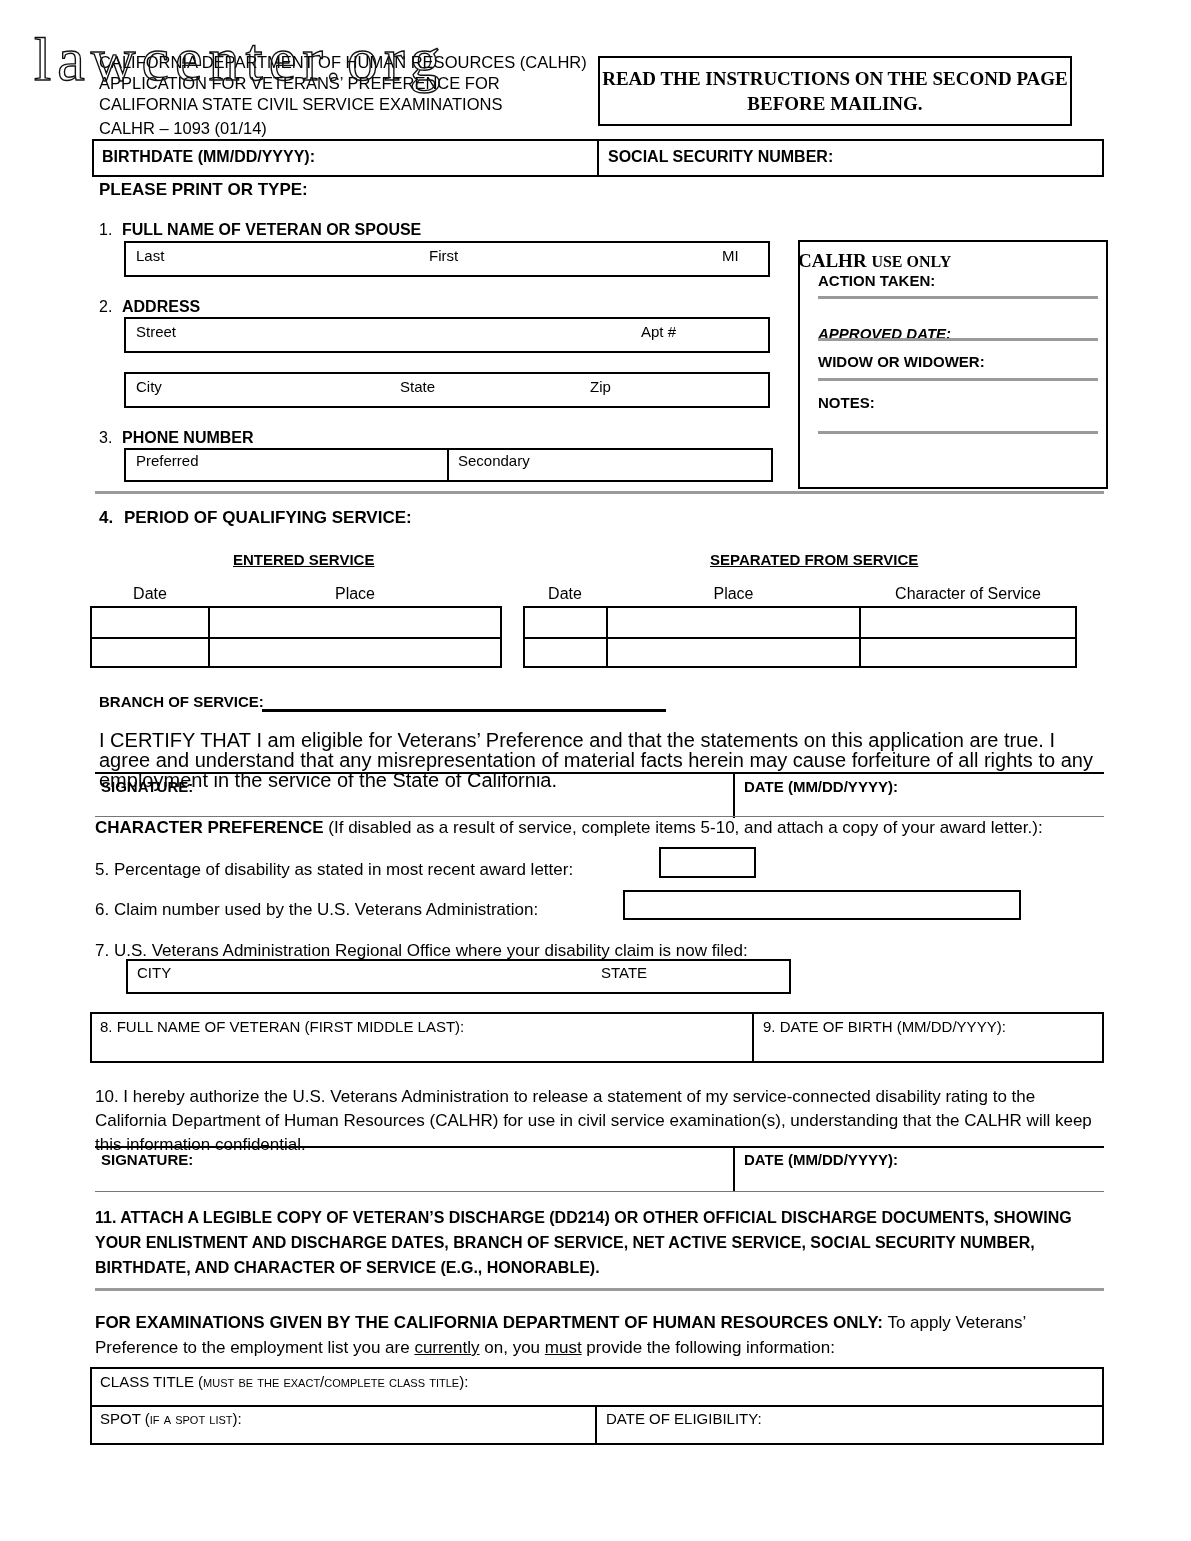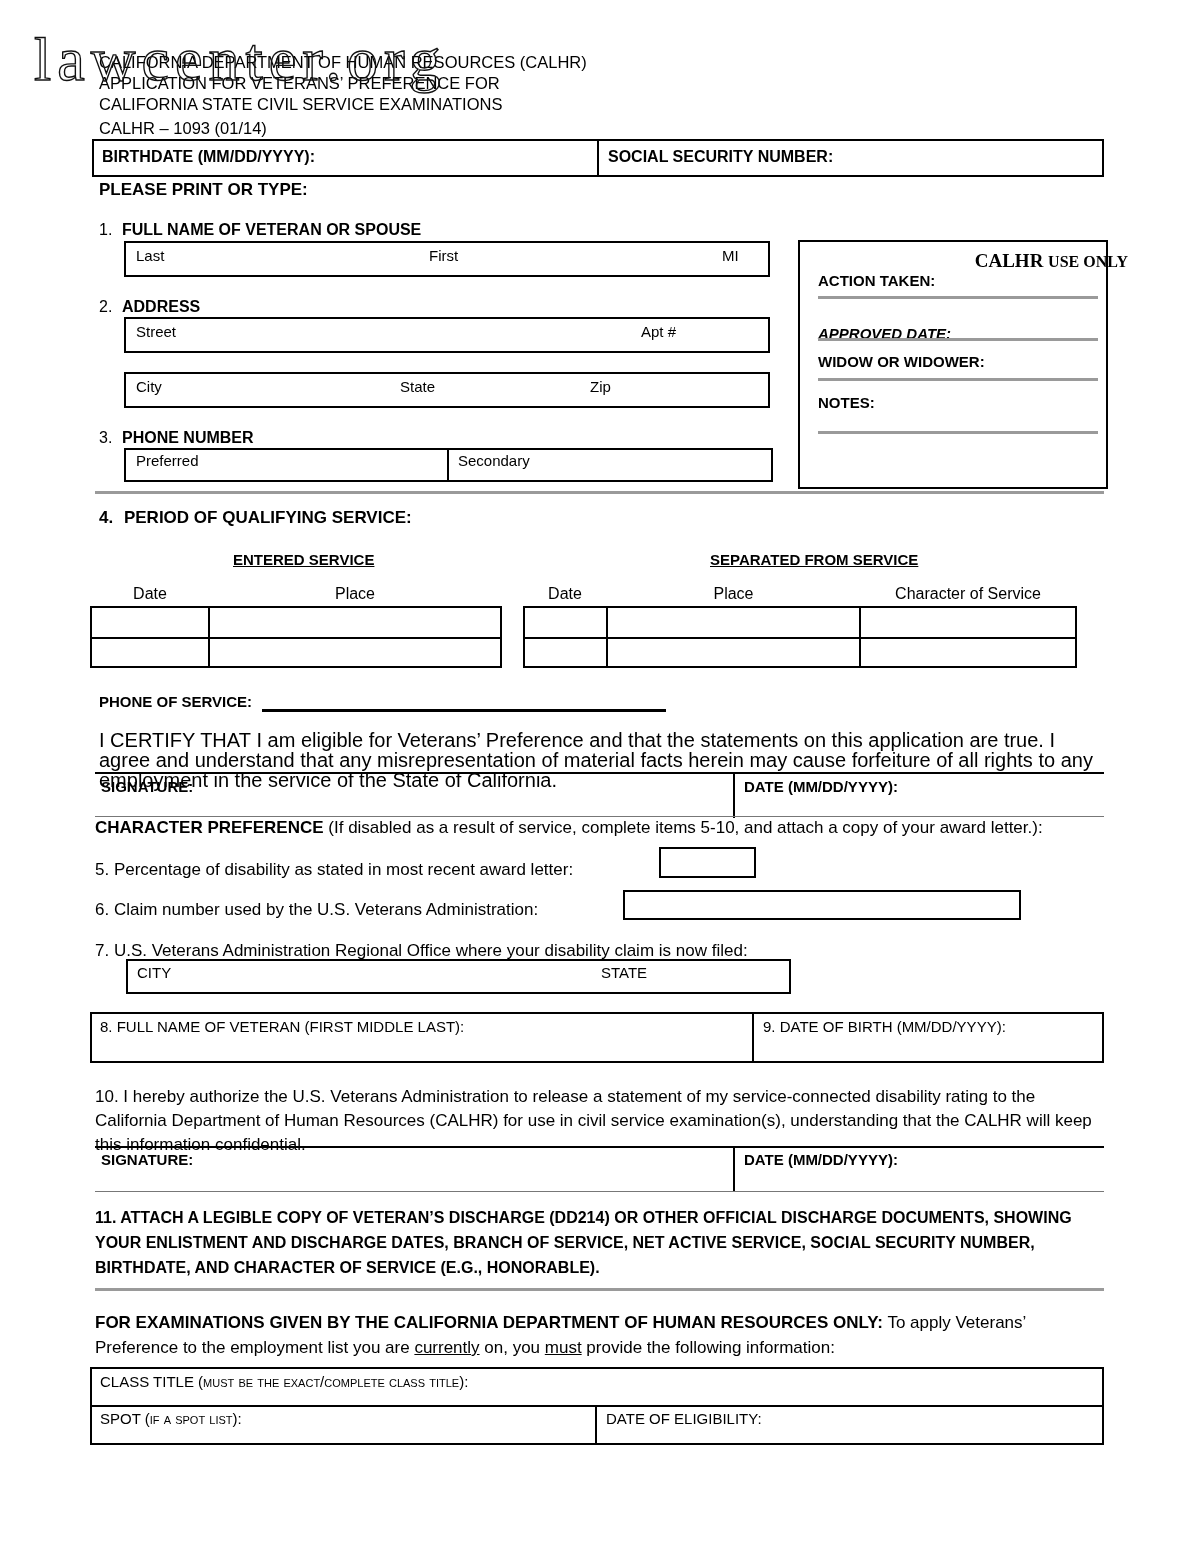--- a/index.html
+++ b/index.html
@@ -51,22 +51,22 @@
   .num{position:absolute;font-size:16px;}
   .itemlabel{position:absolute;font-size:16px;font-weight:bold;}
 
   
   .fbox{border:2px solid #000;box-sizing:border-box;position:absolute;background:#fff;}
   .fsub{position:absolute;font-size:15px;top:6px;}
 
   
   .calhr-box{left:798px;top:240px;width:310px;height:249px;background:#fff;}
   .calhr-title{
-    position:absolute;left:0;right:0;top:250px;text-align:right;
-    font-family:"Liberation Serif",serif;font-weight:bold;font-size:19px;margin-left:20px;
+    position:absolute;left:0;right:0;top:250px;text-align:left;
+    font-family:"Liberation Serif",serif;font-weight:bold;font-size:19px;
   }
   .calhr-title .small{font-size:16px;font-variant:small-caps;font-weight:bold;}
   .calhr-lbl{position:absolute;left:818px;font-size:15px;font-weight:bold;}
   .calhr-rule{position:absolute;left:818px;width:280px;height:3px;background:#9a9a9a;}
 
   
   .sec4{position:absolute;left:99px;top:508px;font-size:17px;font-weight:bold;}
   .svc-head{position:absolute;font-size:15px;font-weight:bold;text-decoration:underline;font-variant:small-caps;}
   .colhdr{position:absolute;font-size:16px;text-align:center;}
 
@@ -97,20 +97,26 @@
 
   <div class="hdr-text">
     <div class="hdr-line sc bold" style="font-weight:normal;">CALIFORNIA DEPARTMENT OF HUMAN RESOURCES (CALHR)</div>
     <div class="hdr-line sc">APPLICATION FOR VETERANS’ PREFERENCE FOR</div>
     <div class="hdr-line sc">CALIFORNIA STATE CIVIL SERVICE EXAMINATIONS</div>
     <div class="hdr-plain" style="margin-top:2px;">
       <span>CALHR – 1093 (01/14)</span>
     </div>
   </div>
 
+  <div class="box read-box">
+    <div>
+      <div>READ THE INSTRUCTIONS ON THE SECOND PAGE</div>
+      <div>BEFORE MAILING.</div>
+    </div>
+  </div>
 
   <div class="box bd-row"></div>
   <div class="bd-div"></div>
   <div class="bd-l sc">BIRTHDATE (MM/DD/YYYY):</div>
   <div class="bd-r sc">SOCIAL SECURITY NUMBER:</div>
 
   <div class="please">PLEASE PRINT OR TYPE:</div>
 
   <div class="num" style="left:99px;top:221px;">1.</div>
   <div class="itemlabel sc" style="left:122px;top:221px;">FULL NAME OF VETERAN OR SPOUSE</div>
@@ -174,21 +180,21 @@
 
   <div class="colhdr" style="left:522px;top:585px;width:86px;">Date</div>
   <div class="colhdr" style="left:610px;top:585px;width:247px;">Place</div>
   <div class="colhdr" style="left:860px;top:585px;width:216px;">Character of Service</div>
 
   <div class="fbox" style="left:523px;top:606px;width:554px;height:62px;"></div>
   <div class="tline-v" style="left:606px;top:606px;height:62px;"></div>
   <div class="tline-v" style="left:859px;top:606px;height:62px;"></div>
   <div class="tline-h" style="left:523px;top:637px;width:554px;"></div>
 
-  <div class="bos sc">PHONE OF SERVICE:</div>
+  <div class="bos sc">BRANCH OF SERVICE:</div>
   <div class="bos-rule"></div>
 
   <div class="certify">
     <span class="sc">I CERTIFY THAT</span><span> I am eligible for Veterans’ Preference and that the statements on this application are true.  I agree and understand that any misrepresentation of material facts herein may cause forfeiture of all rights to any employment in the service of the State of California.</span>
   </div>
 
   <div class="tline-h" style="left:95px;top:772px;width:1009px;"></div>
   <div class="tline-v" style="left:733px;top:772px;height:46px;"></div>
   <div class="tline-h" style="left:95px;top:816px;width:1009px;height:1px;background:#777;"></div>
   <div class="sig-lbl sc" style="left:101px;top:778px;">SIGNATURE:</div>

